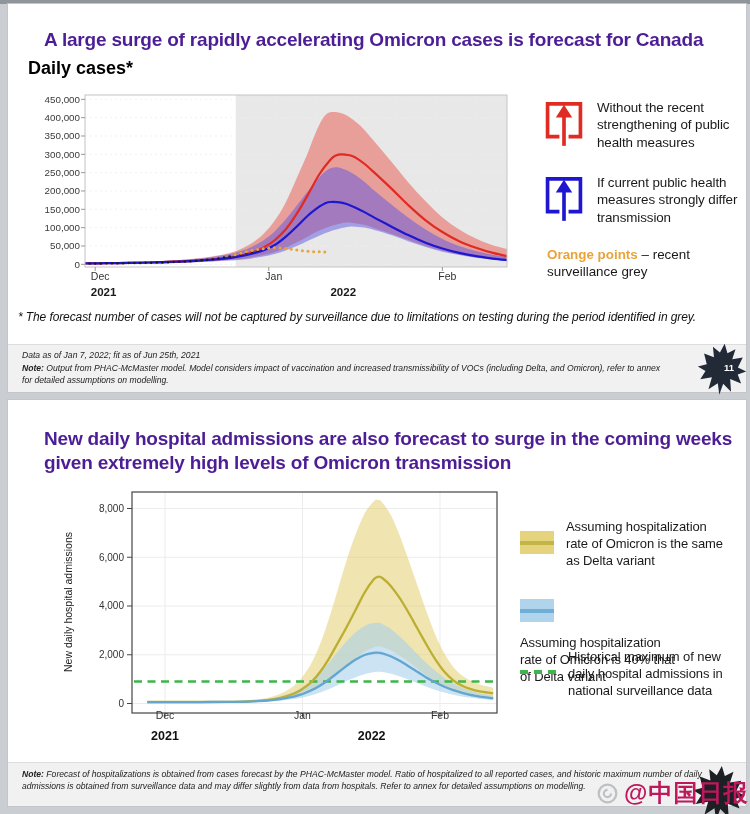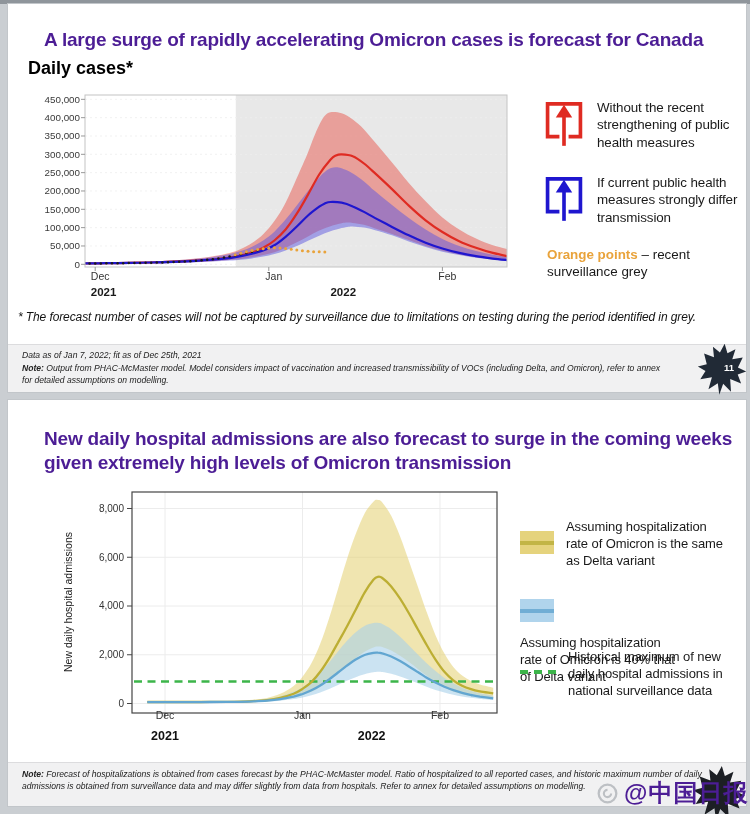--- a/index.html
+++ b/index.html
@@ -44,21 +44,21 @@
   
   .leaf{position:absolute;}
   .leaf1{left:687px;top:338px;width:54px;height:54px;}
   .leaf1 svg{width:54px;height:54px;transform:rotate(6deg);}
   .pagenum{position:absolute;left:29px;top:20px;color:#fff;font-size:9.5px;font-weight:bold;}
   .leaf2{left:690px;top:764px;width:58px;height:58px;z-index:5;}
   .leaf2 svg{width:58px;height:58px;transform:rotate(6deg);}
   
   .watermark{position:absolute;left:596px;top:777px;display:flex;align-items:center;gap:5px;z-index:9;}
   .watermark svg{width:23px;height:23px;}
-  .watermark span{font-size:24px;font-weight:bold;color:#4c1d95;letter-spacing:1px;}
+  .watermark span{font-size:24px;font-weight:bold;color:#be185d;letter-spacing:1px;}
 </style>
 </head>
 <body>
 
 <div class="page">
   <div class="topbar"></div>
 
   <section class="slide" id="slide1">
     <h1 class="title">A large surge of rapidly accelerating Omicron cases is forecast for Canada</h1>
     <div class="chart-title">Daily cases*</div>
@@ -187,21 +187,21 @@
         <polygon points="23,6 14,20 32,20" fill="currentColor"></polygon>
       </svg>
       <p>If current public health measures strongly differ transmission</p>
     </div>
 
     <p class="orange-note"><span class="orange" id="orange-word" style="color: rgb(233, 163, 59);">Orange points</span><span> – recent surveillance grey</span></p>
 
     <p class="footnote">* The forecast number of cases will not be captured by surveillance due to limitations on testing during the period identified in grey.</p>
 
     <div class="databar">
-      <p class="dataline">Data as of Jan 7, 2022; fit as of Dec 25th, 2021</p>
+      <p class="dataline">Data as of Jan 7, 2022; fit as of Jun 25th, 2021</p>
       <p class="noteline"><b>Note:</b><span> Output from PHAC-McMaster model. Model considers impact of vaccination and increased transmissibility of VOCs (including Delta, and Omicron), refer to annex for detailed assumptions on modelling.</span></p>
     </div>
 
     <div class="leaf leaf1">
       <svg viewBox="0 0 100 100">
         <polygon fill="#212a36" points="50,3 57,20 71,11 67,30 86,25 79,44 95,50 80,57 88,73 67,67 71,90 55,77 50,98 45,77 29,90 33,67 12,73 20,57 5,50 21,44 14,25 33,30 29,11 43,20"></polygon>
       </svg>
       <span class="pagenum">11</span>
     </div>
   </section>

